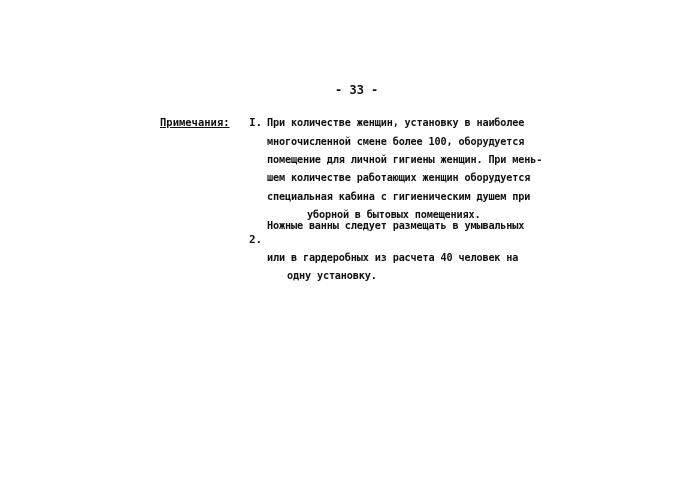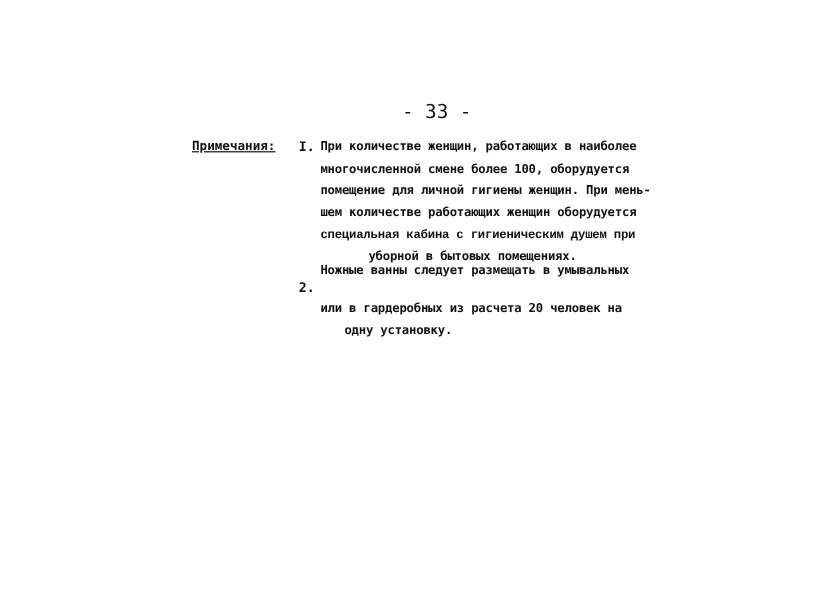--- a/index.html
+++ b/index.html
@@ -1,37 +1,37 @@
 <!DOCTYPE html>
 <html><head>
 <meta charset="utf-8">
 <style>
   html, body { margin:0; padding:0; background:#ffffff; }
   body { width:700px; height:503px; position:relative; overflow:hidden;
          font-family:"DejaVu Sans Mono", "Liberation Mono", monospace; color:#111; }
-  .page-num { position:absolute; left:335px; top:83px; font-size:16px; font-weight:normal; letter-spacing:0px; }
+  .page-num { position:absolute; left:335px; top:83px; font-size:12px; font-weight:bold; letter-spacing:0px; }
   .label { position:absolute; left:160px; top:116px; font-size:10.5px; font-weight:bold;text-decoration:underline; }
   .num { position:absolute; left:249px; font-size:11px; font-weight:bold; }
   .line { position:absolute; left:267px; white-space:nowrap; font-size:10.2px; font-weight:bold; letter-spacing:-0.15px; }
 </style>
 </head>
 <body>
 
 <div class="page-num">- 33 -</div>
 
 <div class="label">Примечания:</div>
 
 <div>
   <div class="num" style="top:116px;">I.</div>
-  <div class="line" style="top:117px;">При количестве женщин, работающих в наиболее</div>
+  <div class="line" style="top:117px;">При количестве женщин, установку в наиболее</div>
   <div class="line" style="top:136px;">многочисленной смене более 100, оборудуется</div>
   <div class="line" style="top:154px;">помещение для личной гигиены женщин. При мень-</div>
   <div class="line" style="top:172px;">шем количестве работающих женщин оборудуется</div>
-  <div class="line" style="top:191px;font-family:Liberation Mono, monospace;">специальная кабина с гигиеническим душем при</div>
+  <div class="line" style="top:191px;">специальная кабина с гигиеническим душем при</div>
   <div class="line" style="top:209px;margin-left:40px;">уборной в бытовых помещениях.</div>
 </div>
 
 <div>
   <div class="num" style="top:233px;">2.</div>
   <div class="line" style="top:220px;">Ножные ванны следует размещать в умывальных</div>
-  <div class="line" style="top:252px;">или в гардеробных из расчета 20 человек на</div>
+  <div class="line" style="top:252px;">или в гардеробных из расчета 40 человек на</div>
   <div class="line" style="top:270px;margin-left:20px;">одну установку.</div>
 </div>
 
 </body></html>

